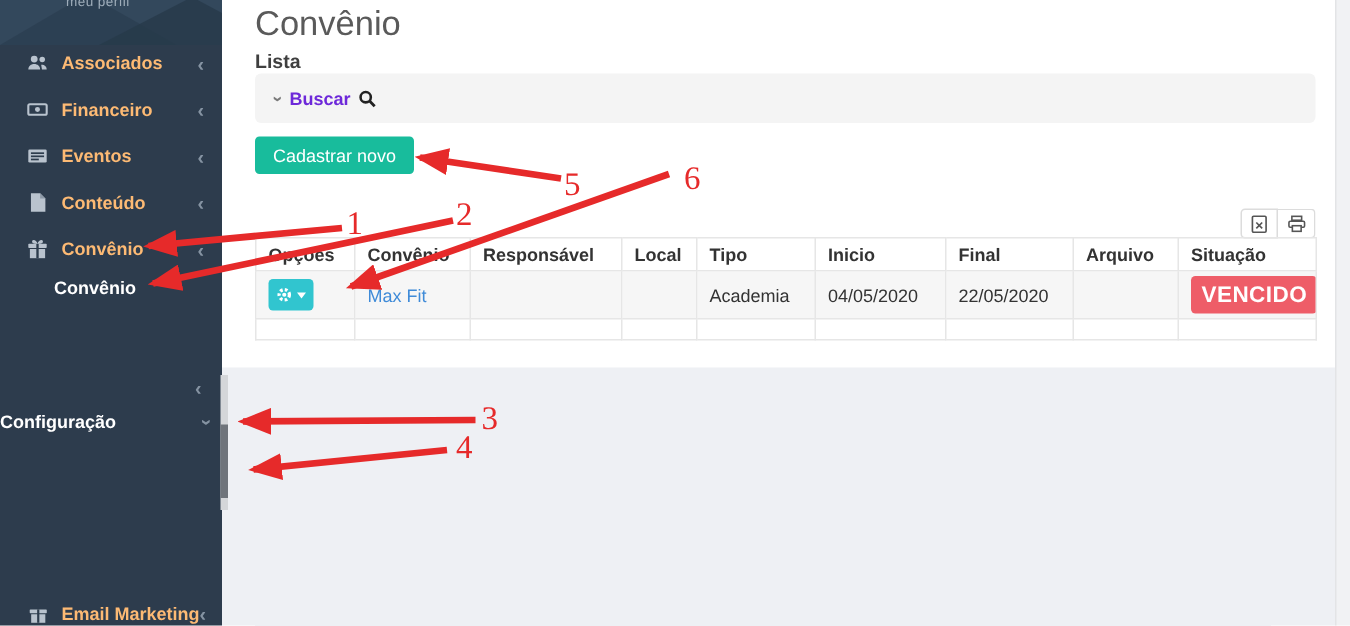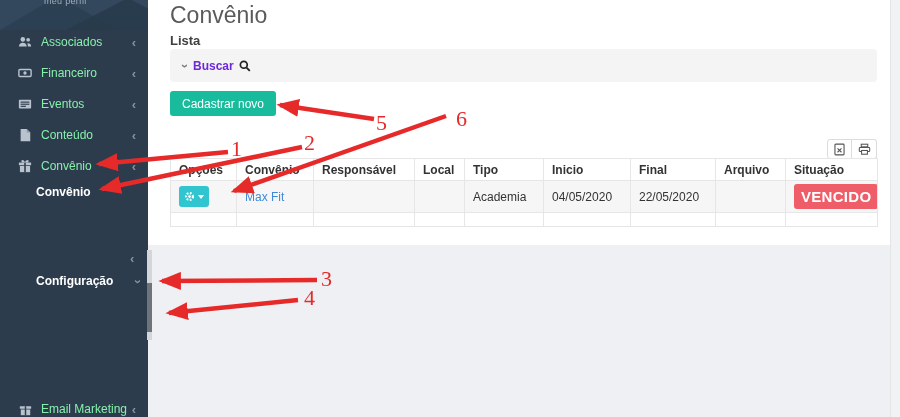--- a/index.html
+++ b/index.html
@@ -17,21 +17,21 @@
 
   
   .sidebar { position:absolute; left:0; top:0; width:148px; height:417px; background:#2d3c4d; overflow:hidden; }
   .profile-block { position:absolute; left:0; top:0; width:148px; height:30px; overflow:hidden; }
   .profile-block svg { display:block; }
   .profile-text { position:absolute; left:44px; top:-4px; font-size:9px; color:#9fadba; letter-spacing:.3px; }
 
   .nav-item { position:absolute; left:0; width:148px; height:28px; display:flex; align-items:center;
               padding:0 12px 0 18px; cursor:pointer; }
   .nav-item .icn { width:14px; height:14px; flex:0 0 14px; display:flex; align-items:center; justify-content:center; }
-  .nav-item .lbl { flex:1; margin-left:9px; font-size:12px; font-weight:400; color:#86efac; white-space:nowrap; }
+  .nav-item .lbl { flex:1; margin-left:9px; font-size:12px; font-weight:700; color:#fdba74; white-space:nowrap; }
   .chev { font-size:13px; color:#8593a2; font-weight:700; line-height:1; }
   .chev-down { display:inline-block; transform:rotate(-90deg); }
 
   .subnav-item { position:absolute; left:0; width:148px; display:flex; align-items:center; cursor:pointer; }
   .subnav-item .lbl-active { font-size:12px; font-weight:700; color:#ffffff; }
   .subnav-item .lbl-plain { font-size:12px; color:#c6cfd8; }
 
   .side-scroll-track { position:absolute; left:147px; top:250px; width:5px; height:90px; background:#d4d6d9; }
   .side-scroll-thumb { position:absolute; left:0; top:33px; width:5px; height:49px; background:#6f747b; }
 
@@ -157,21 +157,21 @@
   </div>
 
   <div class="subnav-item" style="top:181px; height:22px; padding-left:36px;">
     <span class="lbl-active">Convênio</span>
   </div>
 
   <div class="subnav-item" style="top:250px; height:16px; padding-left:130px;">
     <span class="chev">‹</span>
   </div>
 
-  <div class="subnav-item" style="top:271px; height:20px; padding-left:36px;">
+  <div class="subnav-item" style="top:271px; height:20px; ">
     <span class="lbl-active" style="flex:1">Configuração</span>
     <span class="chev chev-down" style="margin-right:10px">‹</span>
   </div>
 
 
   <div class="nav-item" style="top:398px; height:22px;">
     <span class="icn">
       <svg viewBox="0 0 16 16" width="13" height="13">
         <rect x="1" y="4" width="14" height="3.2" rx=".6" fill="#b9c3ce"></rect>
         <rect x="2.2" y="8" width="11.6" height="7" fill="#b9c3ce"></rect>

